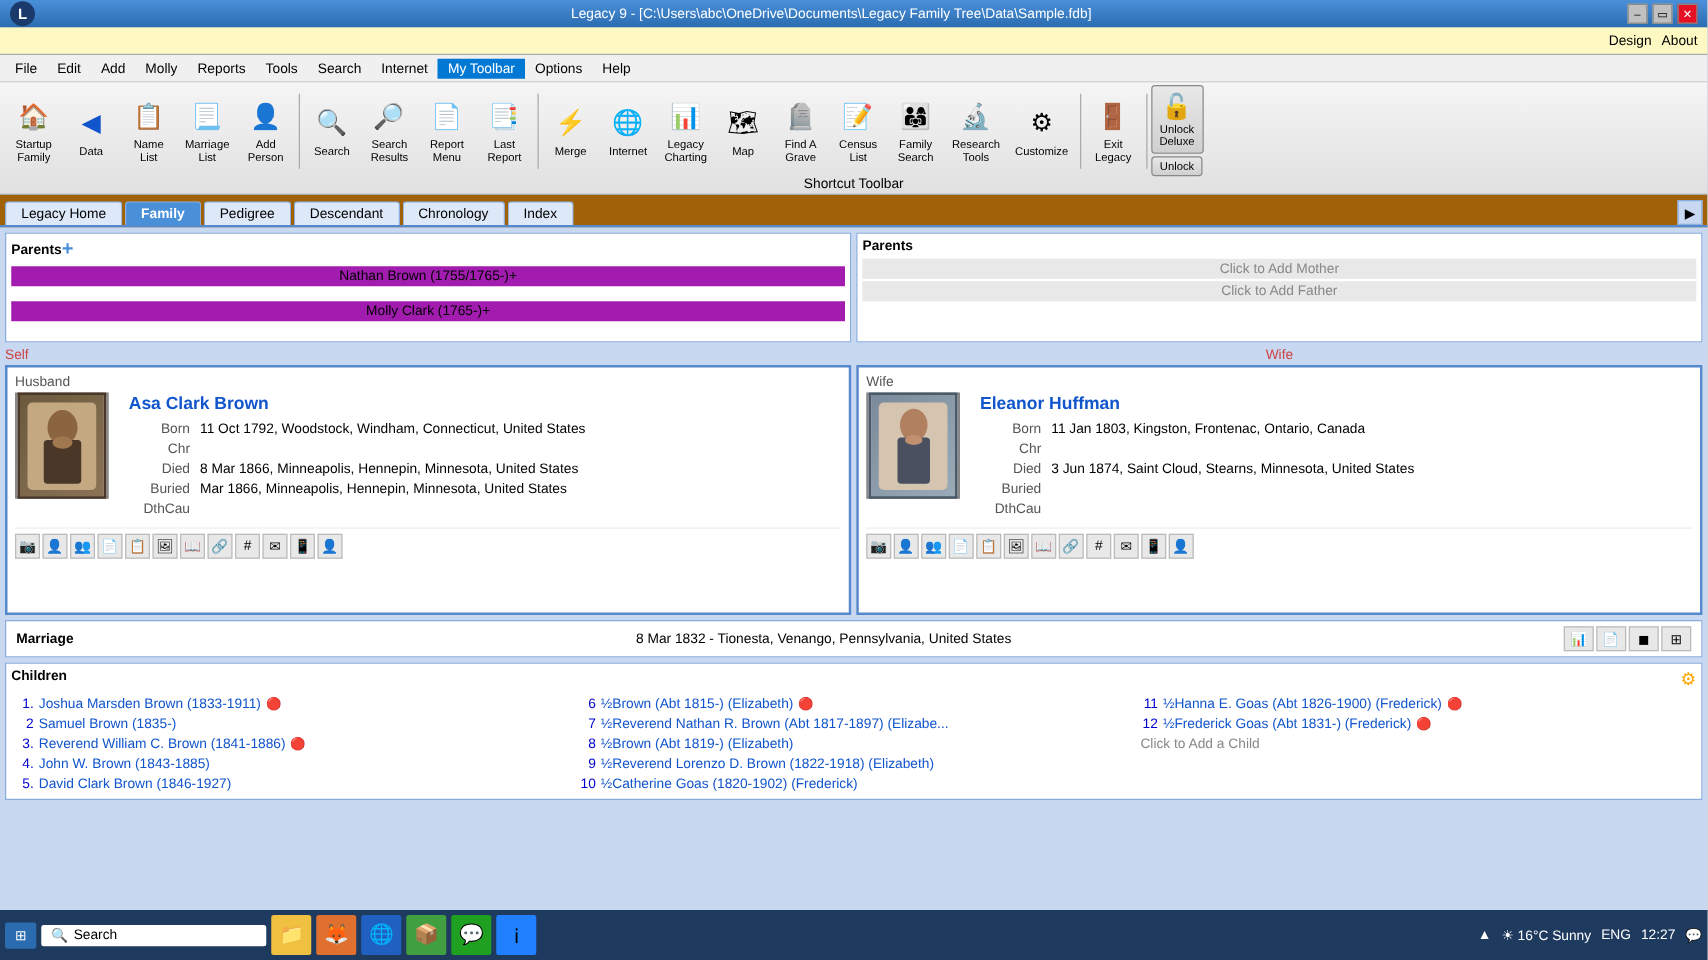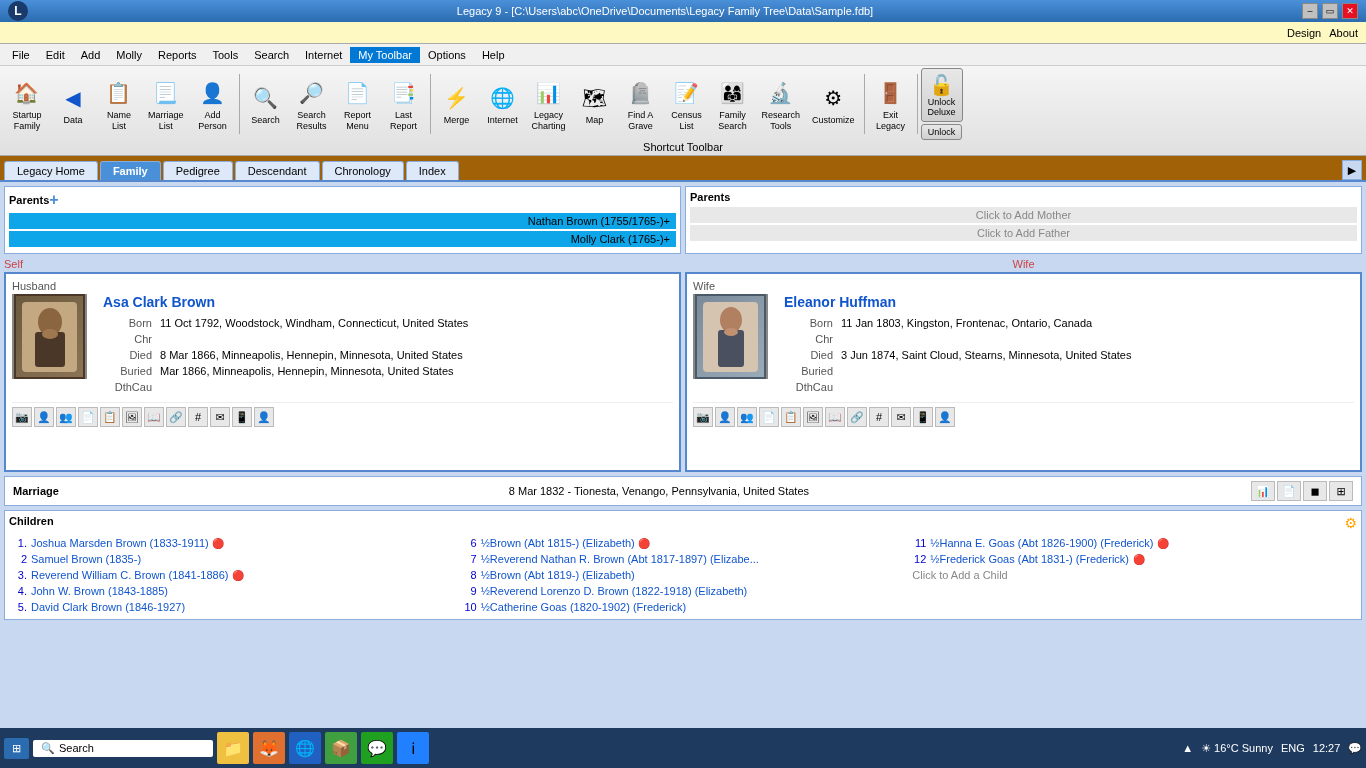--- a/index.html
+++ b/index.html
@@ -31,21 +31,21 @@
     .nav-tab.active { background: #4a90d9; color: white; font-weight: bold; }
 
     
     #main-content { background: #c8d8f0; padding: 4px; height: calc(768px - 22px - 22px - 96px - 30px - 30px); overflow: hidden; }
 
     
     .parents-row { display: flex; gap: 4px; margin-bottom: 4px; }
     .parents-box { flex: 1; border: 1px solid #8aaddd; background: white; padding: 4px; }
     .parents-box .header { display: flex; align-items: center; font-weight: bold; margin-bottom: 4px; font-size: 11px; }
     .parents-box .plus-btn { color: #4a90d9; font-size: 16px; cursor: pointer; }
-    .parent-row { background: #0ea5e9; padding: 2px 6px; margin-bottom: 2px; text-align: right; font-size: 11px; color: #000; }
+    .parent-row { background: #a21caf; padding: 2px 6px; margin-bottom: 12px; text-align: center; font-size: 11px; color: #000; }
     .parent-placeholder { background: #e8e8e8; padding: 2px 6px; margin-bottom: 2px; text-align: center; font-size: 11px; color: #888; }
 
     
     .person-row { display: flex; gap: 4px; margin-bottom: 4px; }
     .person-card { flex: 1; border: 2px solid #5588cc; background: white; padding: 6px; min-height: 200px; }
     .person-card .name-link { font-size: 14px; color: #1155cc; font-weight: bold; cursor: pointer; text-decoration: none; }
     .person-photo { width: 75px; height: 85px; border: 2px solid #888; object-fit: cover; background: #ccc; display: flex; align-items: center; justify-content: center; color: #666; font-size: 10px; float: left; margin-right: 8px; }
     .vital-table { font-size: 11px; width: 100%; margin-top: 4px; }
     .vital-table td { padding: 1px 3px; vertical-align: top; }
     .vital-table .label { text-align: right; color: #555; white-space: nowrap; width: 50px; }

